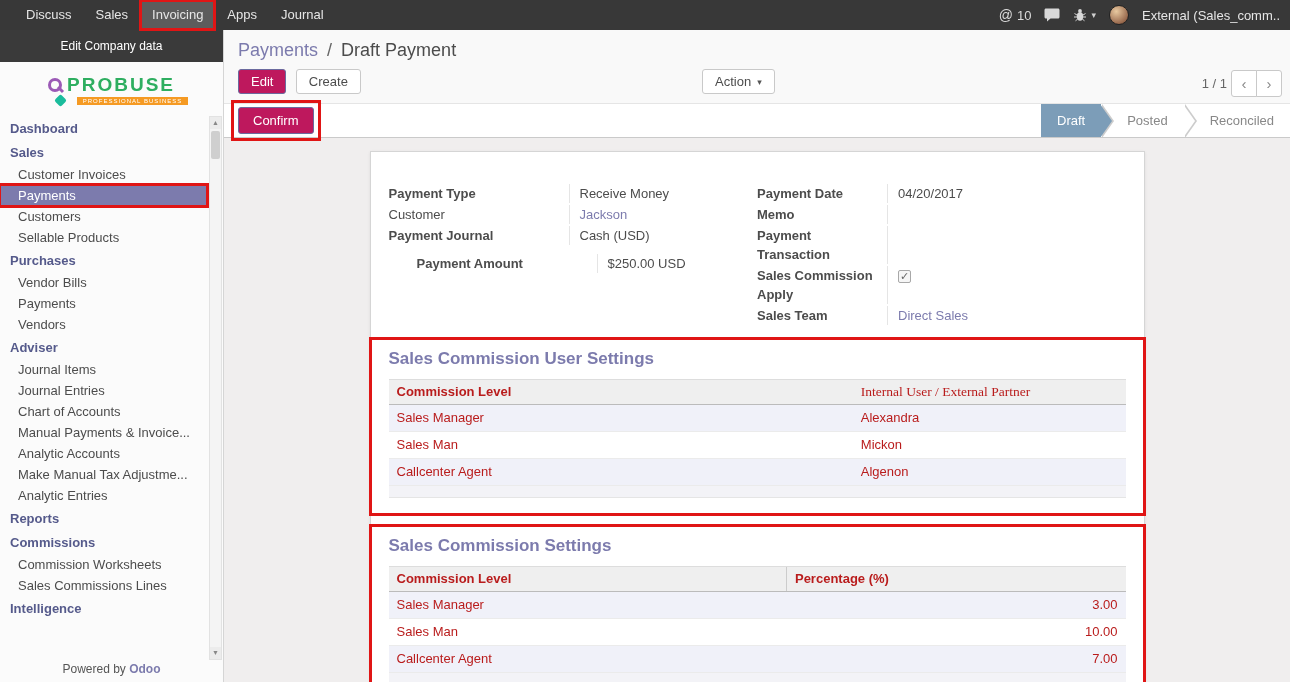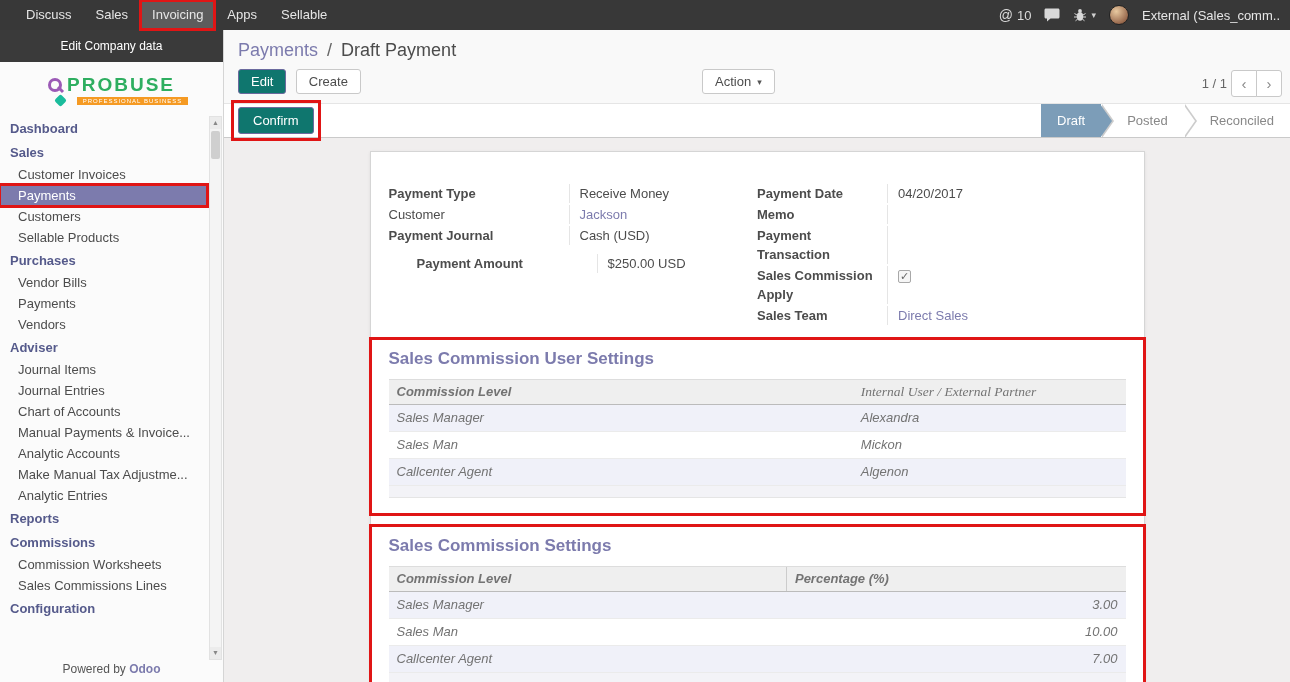--- a/index.html
+++ b/index.html
@@ -47,21 +47,21 @@
   
   .main { flex:1; display:flex; flex-direction:column; min-width:0; }
   .control-panel { height:73px; background:#f9f9f9; }
   .breadcrumb { padding:10px 0 8px 14px; font-size:18px; }
   .bc-parent { color:#7c7bad; cursor:pointer; }
   .bc-sep { color:#666; margin:0 4px; }
   .bc-current { color:#4c4c4c; }
   .button-row { position:relative; padding-left:14px; height:34px; }
   .btn { font-size:13px; padding:4px 12px; border-radius:3px; border:1px solid #c9c9c9; background:#fff; color:#4c4c4c; cursor:pointer; font-family:inherit; }
   .btn + .btn { margin-left:5px; }
-  .btn-primary { background:#0f766e; border-color:#6b6a9e; color:#fff; }
+  .btn-primary { background:#be185d; border-color:#6b6a9e; color:#fff; }
   .action-dd { position:absolute; left:calc(50% - 55px); top:0; border:1px solid #c9c9c9; background:#fff; border-radius:3px; padding:4px 12px; font-size:13px; color:#4c4c4c; cursor:pointer; display:flex; align-items:center; gap:6px; }
   .action-dd .caret { color:#555; }
   .pager { position:absolute; right:8px; top:1px; display:flex; align-items:center; gap:4px; }
   .pager-value { font-size:13px; color:#666; }
   .pager-btns { display:flex; }
   .pager-btn { width:26px; height:27px; border:1px solid #c9c9c9; background:#fff; color:#888; font-size:15px; cursor:pointer; line-height:1; font-family:inherit; }
   .pager-btn.prev { border-radius:3px 0 0 3px; }
   .pager-btn.next { border-radius:0 3px 3px 0; margin-left:-1px; }
 
   
@@ -90,21 +90,21 @@
   .o-col.left .f-label { width:180px; }
   .o-col.right .f-label { width:130px; }
   .f-value { flex:1; border-left:1px solid #e5e5e5; padding-left:10px; font-size:13px; color:#4c4c4c; line-height:19px; min-height:19px; }
   .f-link { color:#7c7bad; cursor:pointer; }
   .checkbox { display:inline-block; width:13px; height:13px; border:1px solid #a8a8a8; background:#f6f6f6; border-radius:2px; position:relative; vertical-align:middle; cursor:pointer; }
   .check-glyph { display:none; position:absolute; top:-4px; left:1px; font-size:11px; color:#666; }
   .checkbox.checked .check-glyph { display:block; }
 
   .section { margin:12px -18px 0; padding:10px 18px 16px; }
   .section-title { font-size:17px; font-weight:bold; color:#7c7bad; margin-bottom:10px; }
-  .o-table { width:100%; border-collapse:collapse; font-size:13px; color:#737373;font-style:italic; }
+  .o-table { width:100%; border-collapse:collapse; font-size:13px; color:#b91c1c; }
   .o-table th { background:#efefef; border-top:1px solid #ddd; border-bottom:1px solid #bbb; text-align:left; font-weight:bold; padding:4px 8px; line-height:16px; cursor:pointer; }
   .o-table th.serif { font-family:"Liberation Serif","DejaVu Serif",serif; font-weight:normal; font-size:13.5px; }
   .o-table th.col-level-1 { width:63%; }
   .o-table th.col-level-2 { width:54%; }
   .o-table th.bl { border-left:1px solid #ccc; }
   .o-table td { padding:5px 8px; line-height:16px; border-bottom:1px solid #ebebeb; cursor:pointer; }
   .o-table td.num { text-align:right; }
   .o-table tbody tr:nth-of-type(odd) { background:#f0f1f9; }
   .o-table tbody tr:nth-of-type(even) { background:#fff; }
   .table-tail { height:12px; background:#f3f3f7; border-bottom:1px solid #e5e5e5; }
@@ -119,21 +119,21 @@
   <div class="topbar-menus">
 
       <span class="top-menu">Discuss</span>
 
       <span class="top-menu">Sales</span>
 
       <span class="top-menu active">Invoicing</span>
 
       <span class="top-menu">Apps</span>
 
-      <span class="top-menu">Sellable</span>
+      <span class="top-menu">Journal</span>
     </div>
   <div class="topbar-right">
     <span class="systray-item">
       <span class="at-icon">@</span>
       <span>10</span>
     </span>
     <span class="systray-item">
       <svg width="16" height="14" viewBox="0 0 16 14">
           <path d="M2 0.5h12c0.9 0 1.5 0.6 1.5 1.5v7c0 0.9-0.6 1.5-1.5 1.5H6.5L3 13.5v-3H2c-0.9 0-1.5-0.6-1.5-1.5V2c0-0.9 0.6-1.5 1.5-1.5z" fill="#d8d8d8"></path>
         </svg>
@@ -258,21 +258,21 @@
                 <span>Commission Worksheets</span>
               </div>
 
               <div class="nav-item">
                 <span>Sales Commissions Lines</span>
               </div>
             </div>
         </div>
 
         <div class="nav-section">
-          <div class="nav-header">Configuration</div>
+          <div class="nav-header">Intelligence</div>
           <div class="nav-items">
             
           </div>
         </div>
       </div>
     <div class="powered">
       <span>Powered by</span>
       <span class="odoo-link">Odoo</span>
     </div>
     <div class="sb-scroll">

